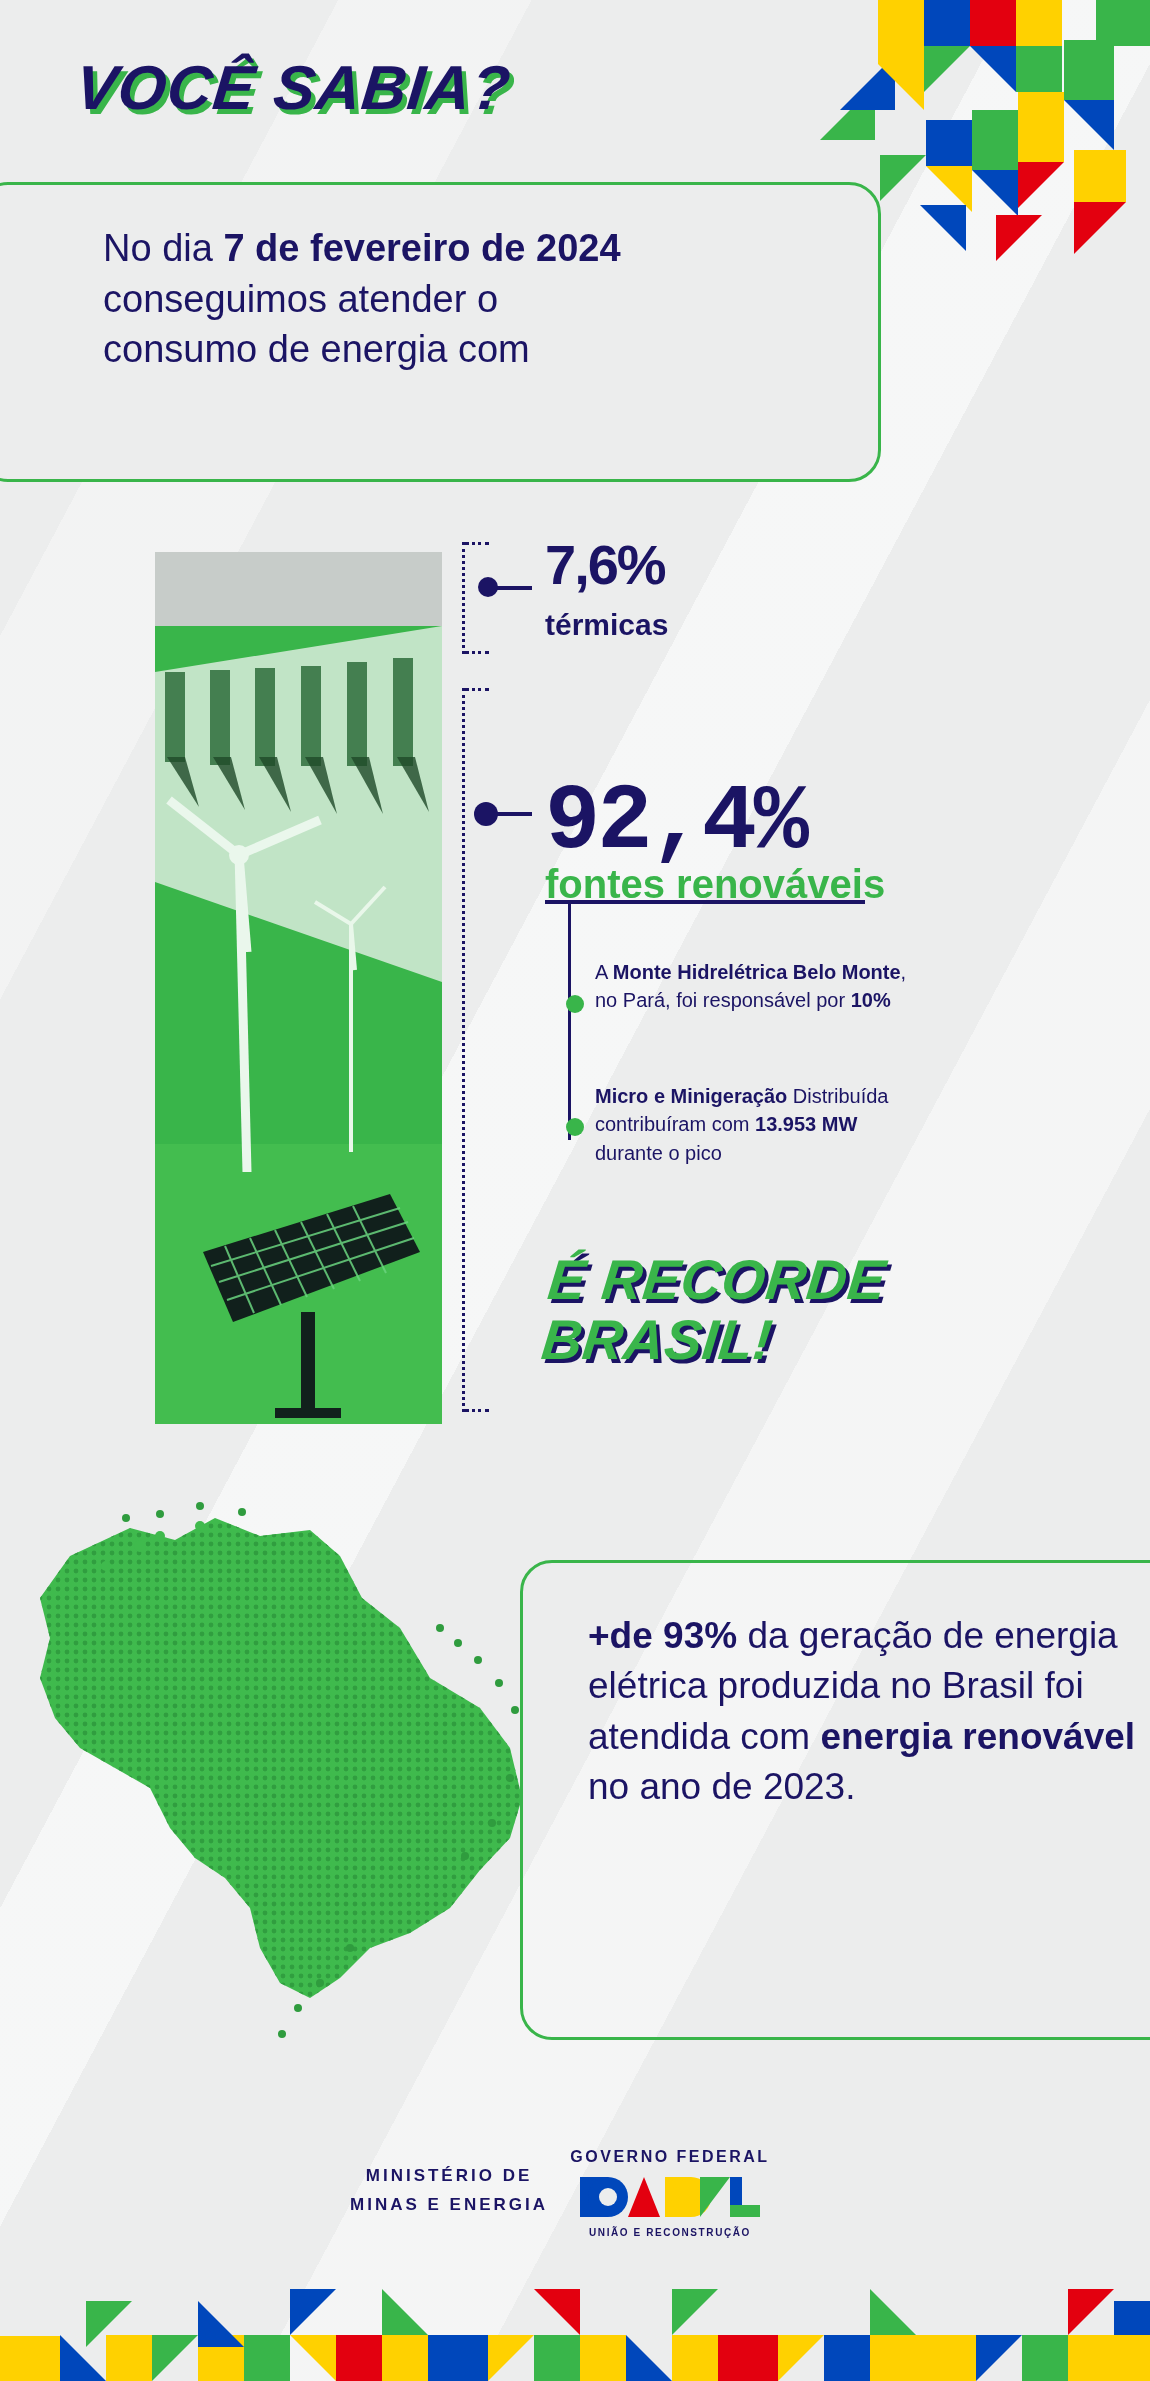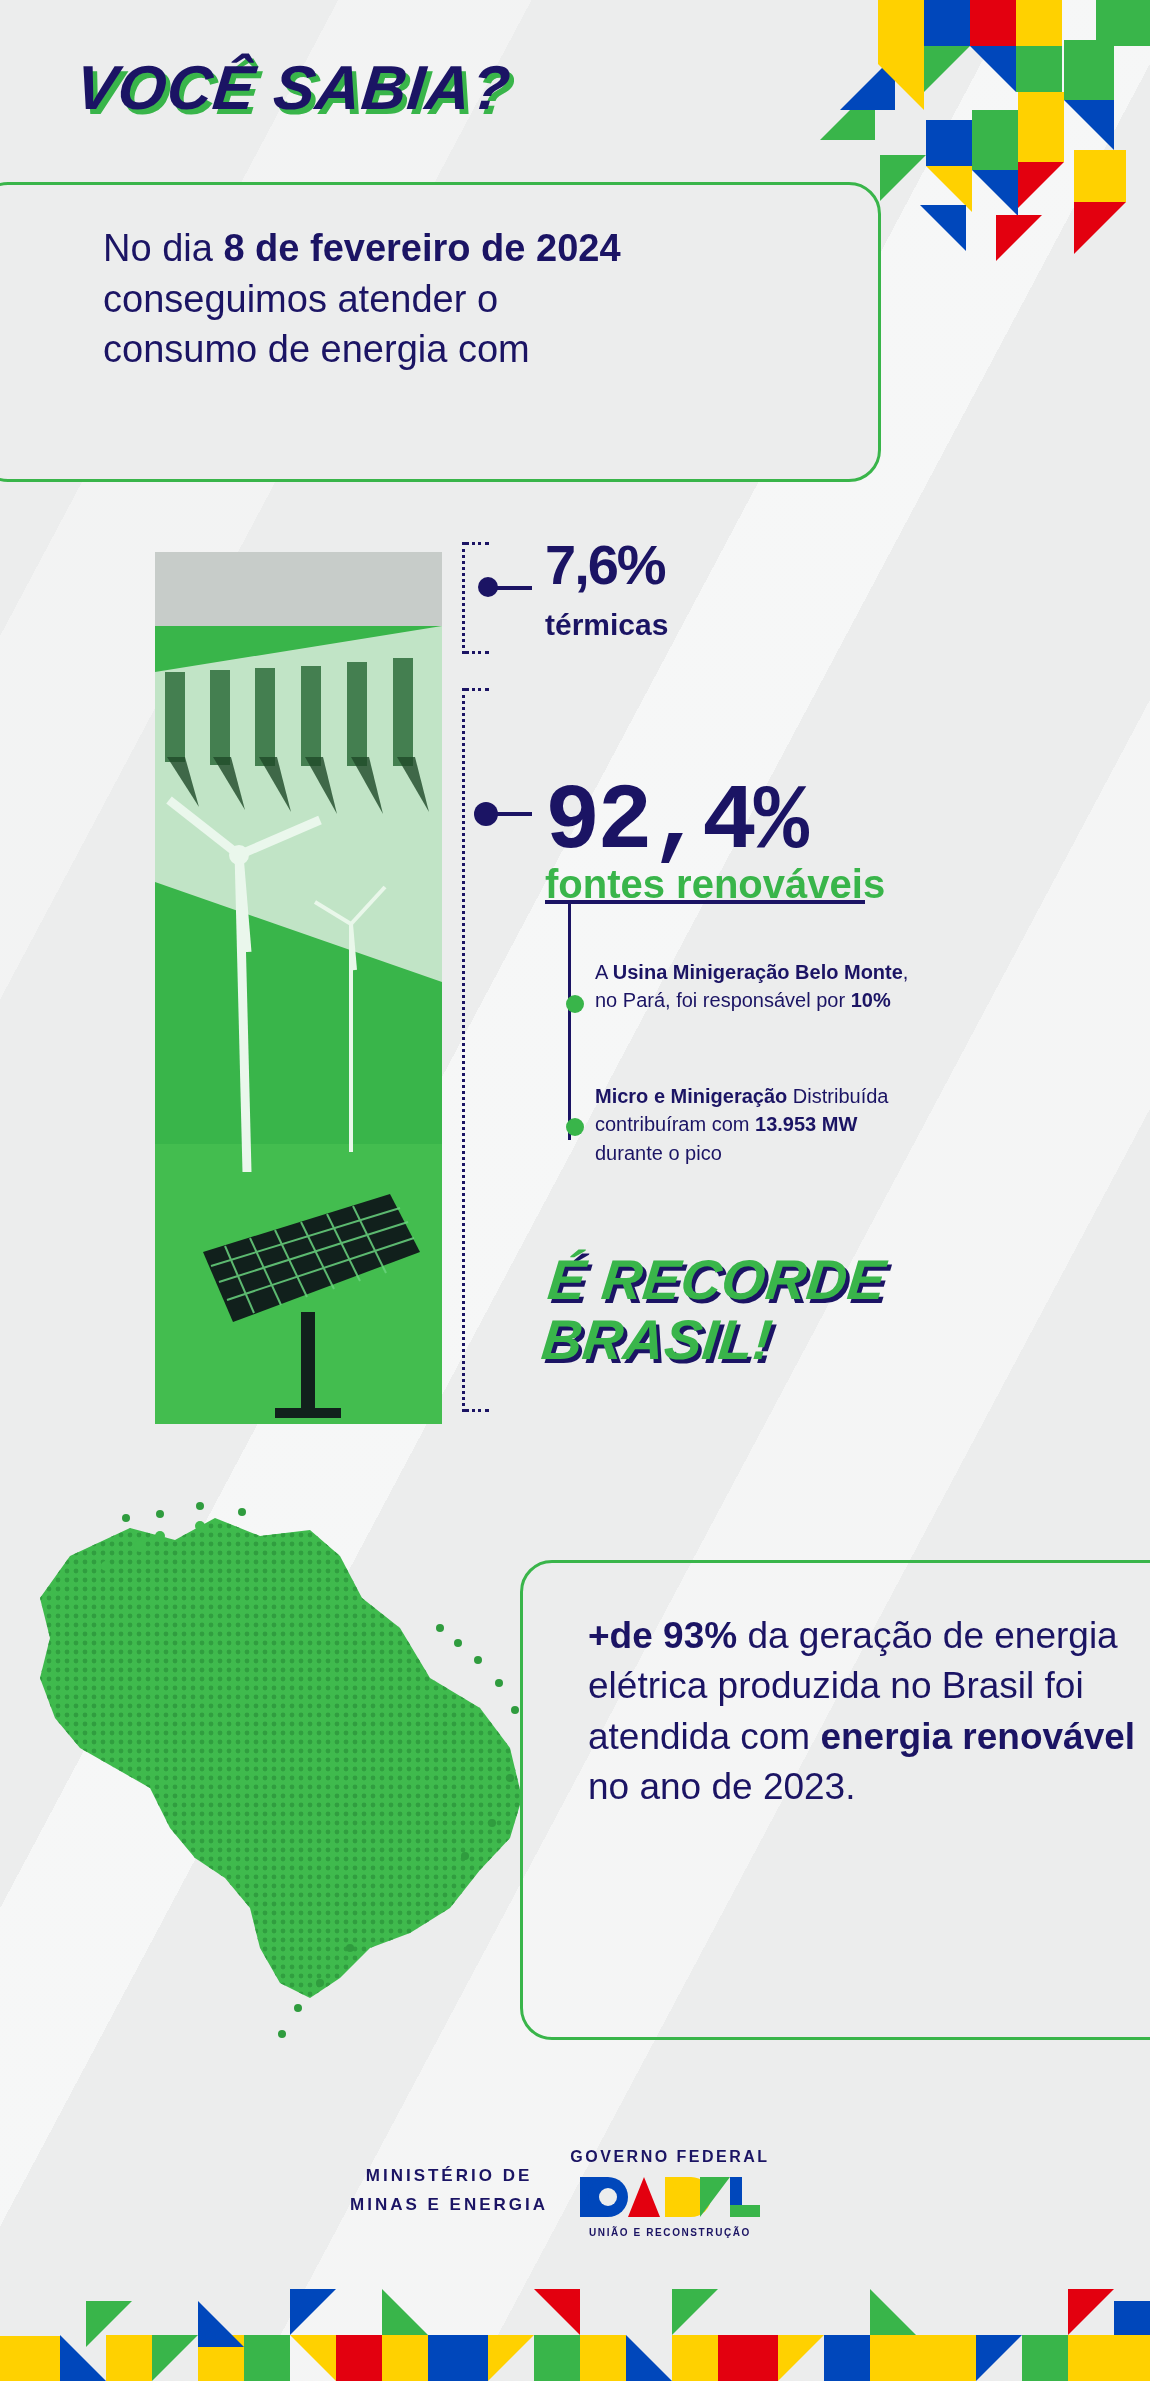--- a/index.html
+++ b/index.html
@@ -175,21 +175,21 @@
       <polygon points="100,205 146,205 146,251" fill="#0047bb"></polygon>
       <polygon points="176,215 222,215 176,261" fill="#e3000f"></polygon>
       <rect x="276" y="0" width="54" height="46" fill="#39b54a"></rect>
     </svg>
   </div>
 
   <div class="title">VOCÊ SABIA?</div>
 
   <div class="callout-top">
     <div class="txt">
-      <span>No dia </span><b>8 de fevereiro de 2024</b><br>
+      <span>No dia </span><b>7 de fevereiro de 2024</b><br>
       <span>conseguimos atender o</span><br>
       <span>consumo de energia com</span><br>
     </div>
   </div>
 
   <div class="collage">
     <div class="sky"></div>
     <svg width="287" height="872" viewBox="0 0 287 872" style="position:absolute;left:0;top:0">
 
       <polygon points="0,120 287,74 287,430 0,330" fill="#d9ecdc" opacity="0.85"></polygon>
@@ -260,21 +260,21 @@
 
   <div class="stat-a-num">7,6%</div>
   <div class="stat-a-lbl">térmicas</div>
 
   <div class="stat-b-num">92,4%</div>
   <div class="stat-b-lbl">fontes renováveis</div>
   <div class="stat-b-underline"></div>
 
   <div class="dot dot-green" style="left:566px; top:995px; width:18px; height:18px;"></div>
   <div class="subitem sub1">
-    <span>A </span><b>Usina Minigeração Belo Monte</b><span>, no Pará, foi responsável por </span><b>10%</b>
+    <span>A </span><b>Monte Hidrelétrica Belo Monte</b><span>, no Pará, foi responsável por </span><b>10%</b>
   </div>
 
   <div class="dot dot-green" style="left:566px; top:1118px; width:18px; height:18px;"></div>
   <div class="subitem sub2">
     <b>Micro e Minigeração</b><span> Distribuída contribuíram com </span><b>13.953 MW</b><span> durante o pico</span>
   </div>
 
   <div class="recorde">
     <div>É RECORDE</div>
     <div>BRASIL!</div>

